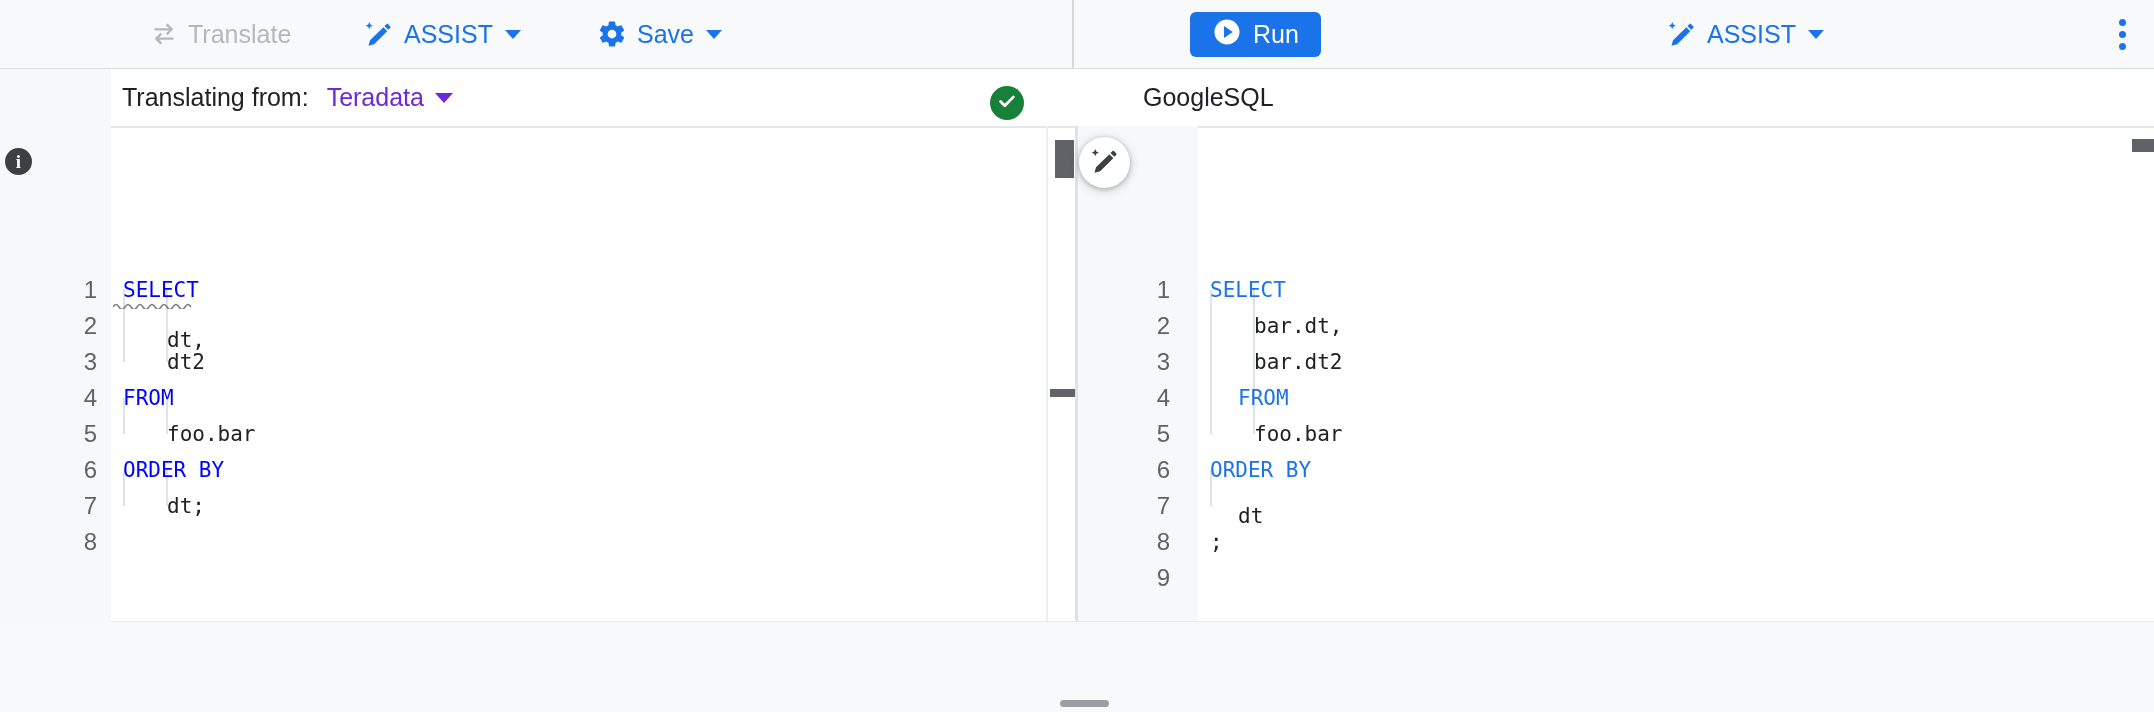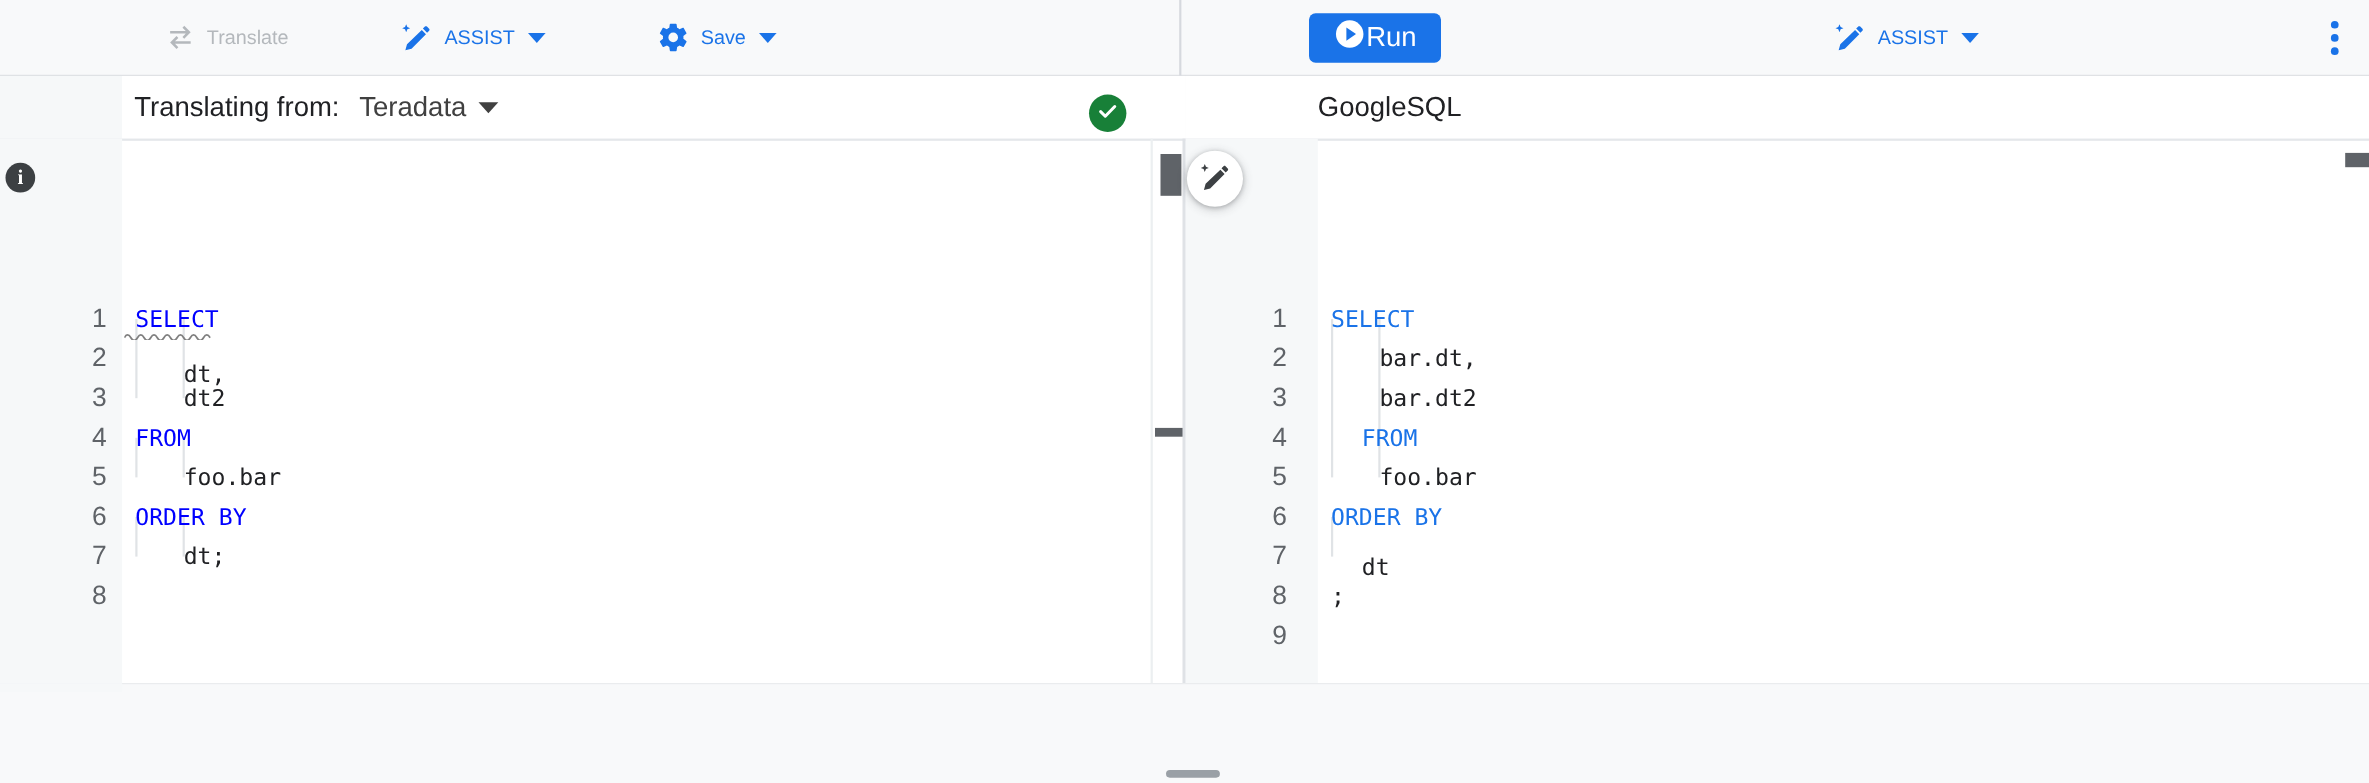--- a/index.html
+++ b/index.html
@@ -20,21 +20,21 @@
   }
   .toolbar-divider {
     position: absolute; left: 1072px; top: 0; width: 2px; height: 69px;
     background: #d6d9de;
   }
   .tb-btn {
     position: absolute; top: 12px; height: 44px;
     display: flex; align-items: center; gap: 10px;
     padding: 0 12px;
     border: none; background: transparent;
-    font-size: 18px; color: #1a73e8;
+    font-size: 25px; color: #1a73e8;
     font-family: "Liberation Sans", sans-serif;
     cursor: pointer; white-space: nowrap;
     border-radius: 4px;
   }
   .tb-btn.disabled { color: #b4b8bc; cursor: default; }
   .tb-btn .icon { display: flex; align-items: center; flex: 0 0 auto; }
   .caret {
     width: 0; height: 0; margin-left: 2px;
     border-left: 8px solid currentColor;
     border-right: 8px solid currentColor;
@@ -44,21 +44,21 @@
   }
   #btn-translate { left: 138px; }
   #btn-assist-left { left: 352px; }
   #btn-more { left: 585px; }
   #btn-assist-right { left: 1655px; }
   #btn-save { left: 1895px; }
 
   .run-btn {
     position: absolute; left: 1190px; top: 12px;
     height: 45px; padding: 4px 22px;
-    display: flex; align-items: center; gap: 0;
+    display: flex; align-items: center; gap: 11px;
     background: #1a73e8; color: #fff;
     border: none; border-radius: 6px;
     font-size: 25px; font-family: "Liberation Sans", sans-serif;
     cursor: pointer;
   }
   .kebab {
     position: absolute; left: 2100px; top: 12px;
     width: 44px; height: 45px;
     display: flex; flex-direction: column; align-items: center; justify-content: center;
     gap: 5px; background: transparent; border: none; cursor: pointer;
@@ -69,21 +69,21 @@
   .subheader-left {
     position: absolute; left: 111px; top: 69px; width: 967px; height: 57px;
     background: #ffffff;
     display: flex; align-items: center;
   }
   .subheader-left .label {
     margin-left: 11px; font-size: 25px; color: #202124;
   }
   .src-select {
     margin-left: 18px; display: flex; align-items: center; gap: 9px;
-    font-size: 25px; color: #404040; cursor: pointer;
+    font-size: 25px; color: #6d28d9; cursor: pointer;
   }
   .src-select .caret {
     border-left-width: 9px; border-right-width: 9px; border-top-width: 10px;
     border-left-color: transparent; border-right-color: transparent;
   }
   .check-badge {
     position: absolute; left: 990px; top: 86px;
     width: 34px; height: 34px; border-radius: 50%;
     background: #188038;
     display: flex; align-items: center; justify-content: center;
@@ -91,21 +91,21 @@
   .subheader-left-gutter {
     position: absolute; left: 0; top: 69px; width: 111px; height: 57px;
     background: #f6f8f9;
   }
   .subheader-right {
     position: absolute; left: 1078px; top: 69px; width: 1076px; height: 57px;
     background: #ffffff;
     display: flex; align-items: center;
   }
   .subheader-right .label {
-    margin-left: 120px; font-size: 25px; color: #202124;
+    margin-left: 65px; font-size: 25px; color: #202124;
   }
 
   
   .pane { position: absolute; top: 126px; height: 495px; background: #ffffff; }
   .pane-left  { left: 0;    width: 1078px; }
   .pane-right { left: 1078px; width: 1076px; }
 
   .pane-topline {
     position: absolute; left: 0; top: 0; height: 2px; background: #e4e7ea;
   }

